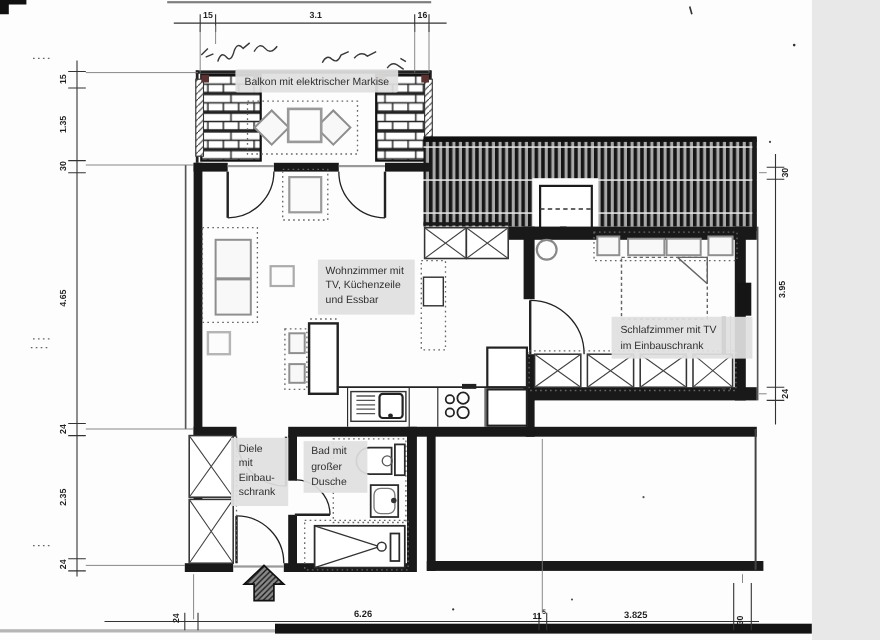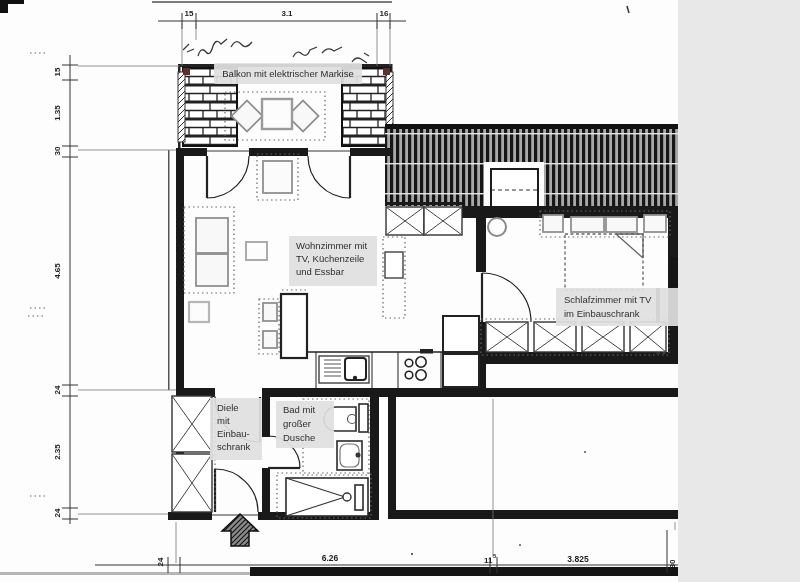--- a/index.html
+++ b/index.html
@@ -1,16 +1,16 @@
 <!DOCTYPE html>
 <html><head>
 <meta charset="utf-8">
 <style>
   html,body{margin:0;padding:0;background:#e8e8e8;}
-  .page{width:678px;height:582px;background:#fdfdfd;position:relative;overflow:hidden;text-align:center;}
+  .page{width:738px;height:582px;background:#fdfdfd;position:relative;overflow:hidden;text-align:center;}
   svg{display:block;}
   .dim{font:600 8px "Liberation Sans",sans-serif;fill:#1f1f1f;}
   .dim-lg{font:600 8.5px "Liberation Sans",sans-serif;fill:#1f1f1f;}
   .dim-sup{font:600 6px "Liberation Sans",sans-serif;fill:#1f1f1f;}
   .lbl{font:9.5px "Liberation Sans",sans-serif;fill:#2e2e2e;}
   .lblbox{fill:#e0e0e0;opacity:.93;}
   .wall{fill:#191919;}
   .dimline{stroke:#333;stroke-width:1;fill:none;}
   .ext{stroke:#777;stroke-width:.8;fill:none;}
   .dot{stroke:#666;stroke-width:1.2;stroke-dasharray:1.5 3;fill:none;}

